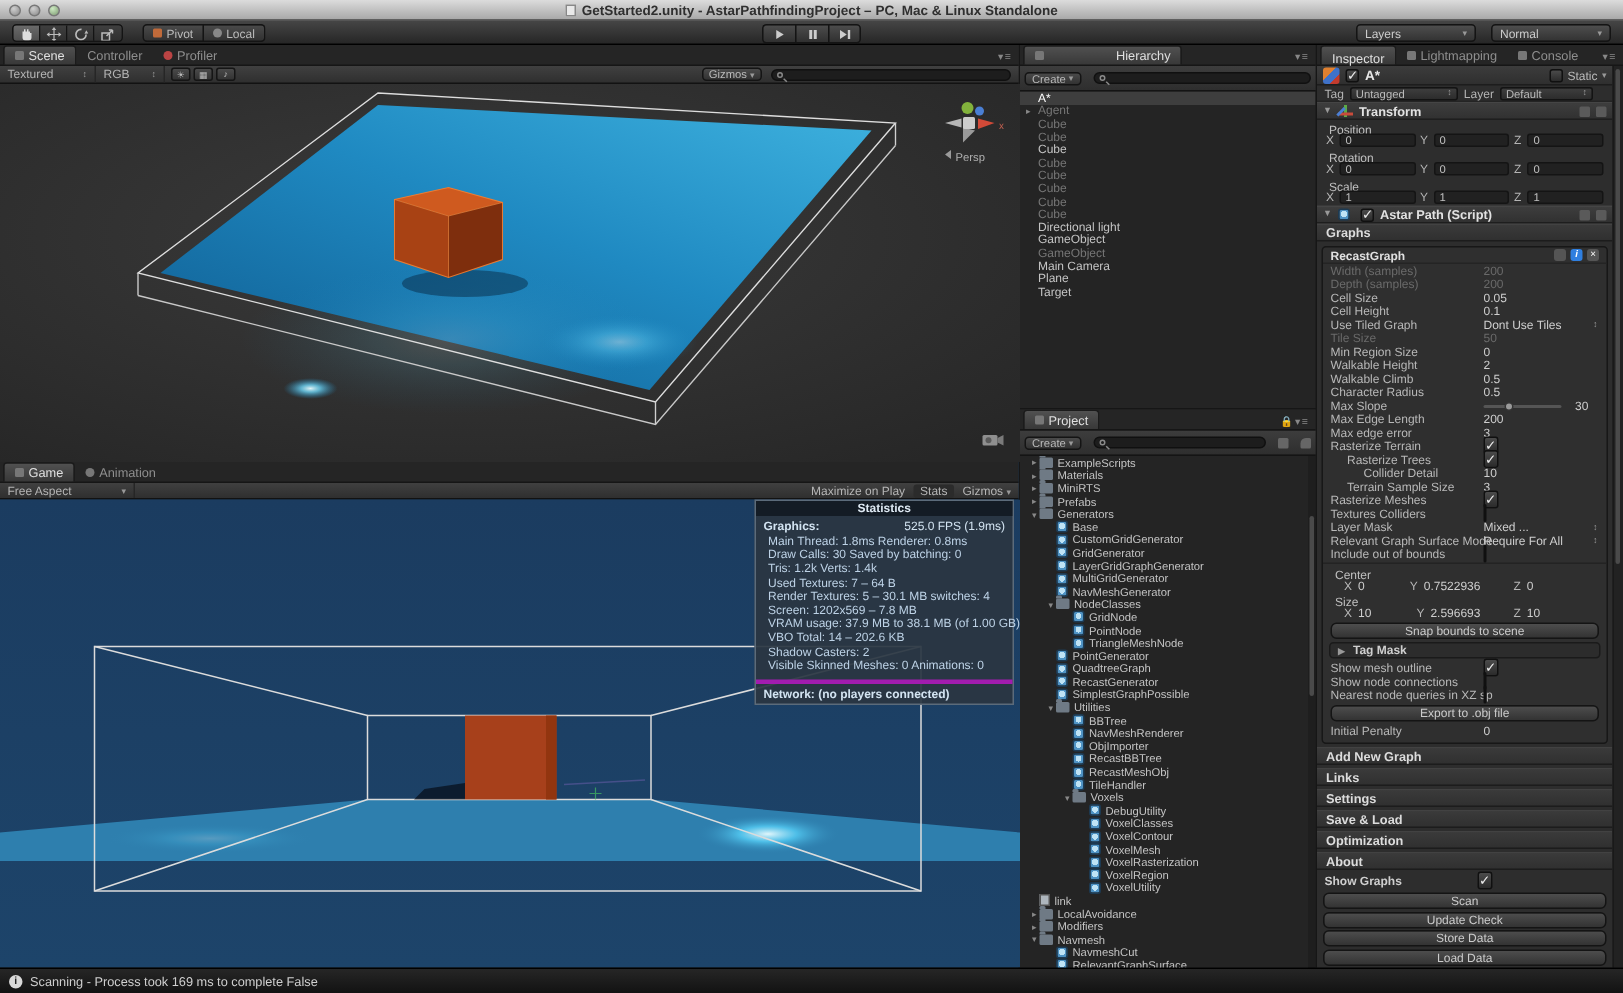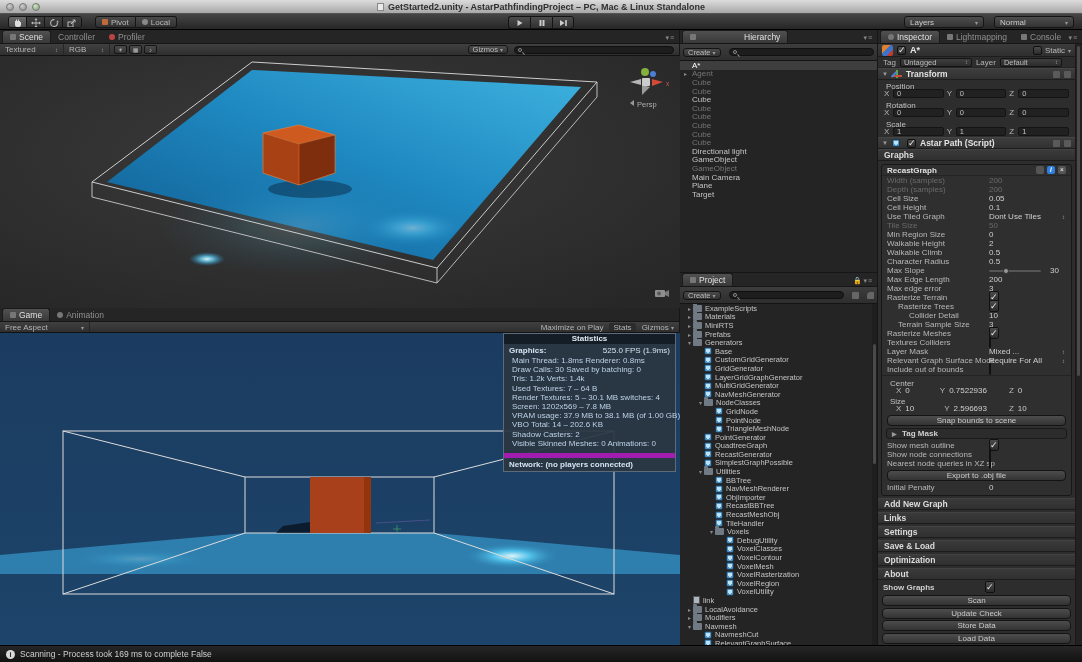--- a/index.html
+++ b/index.html
@@ -81,21 +81,21 @@
 
   
   #stats-overlay { position:absolute; left:503px; top:25px; width:173px;
     background:rgba(42,54,66,0.93); border:1px solid #5c6b7a; font-size:8px; color:#bdd2e6; }
   #stats-title { height:10px; background:rgba(18,26,34,0.9); color:#dfeaf4; font-weight:bold;
     text-align:center; font-size:8px; line-height:10px; }
   #stats-body { padding:2px 5px 3px 5px; }
   #stats-gfx { display:flex; justify-content:space-between; color:#d3e4f2; margin-bottom:1px; }
   #stats-gfx b { font-weight:bold; }
   .stat-line { line-height:9.2px; padding-left:3px; white-space:nowrap; }
-  #stats-net { border-top:5px solid #a21caf; margin-top:2px; padding:2px 5px; font-weight:bold; color:#d3e4f2; }
+  #stats-net { border-top:3px solid #a21caf; margin-top:2px; padding:2px 5px; font-weight:bold; color:#d3e4f2; }
 
   
   #hierarchy-panel { position:absolute; left:680px; top:30px; width:198px; height:242px;
     background:#242424; border-right:1px solid #161616; }
   #project-panel { position:absolute; left:680px; top:272px; width:198px; height:373px;
     background:#242424; border-right:1px solid #161616; border-top:1px solid #161616; }
   .ptoolbar { height:12px; background:linear-gradient(#3d3d3d,#2e2e2e); border-bottom:1px solid #141414;
     display:flex; align-items:center; padding:8px 3px; gap:8px; }
   .listwrap { overflow:hidden; position:relative; }
   .hrow { height:8.6px; display:flex; align-items:center; font-size:8px; color:#c4c4c4; padding-left:14px; white-space:nowrap; }
@@ -742,21 +742,21 @@
         <div class="trow" style="padding-left: 17px;">
           <span class="arr"></span>
           <span class="ic-script"></span>
           <span>RelevantGraphSurface</span>
         </div>
       </div>
   </div>
 
   <div id="inspector-panel">
     <div class="tabs">
-      <div class="tab active" style="margin-left:2px;">
+      <div class="tab active" style="margin-left:2px;flex-direction:column;">
         <span class="tab-ic" style="border-radius:50%;"></span>
           <span>Inspector</span>
       </div>
       <div class="tab">
         <span class="tab-ic"></span>
           <span>Lightmapping</span>
       </div>
       <div class="tab">
         <span class="tab-ic"></span>
           <span>Console</span>

